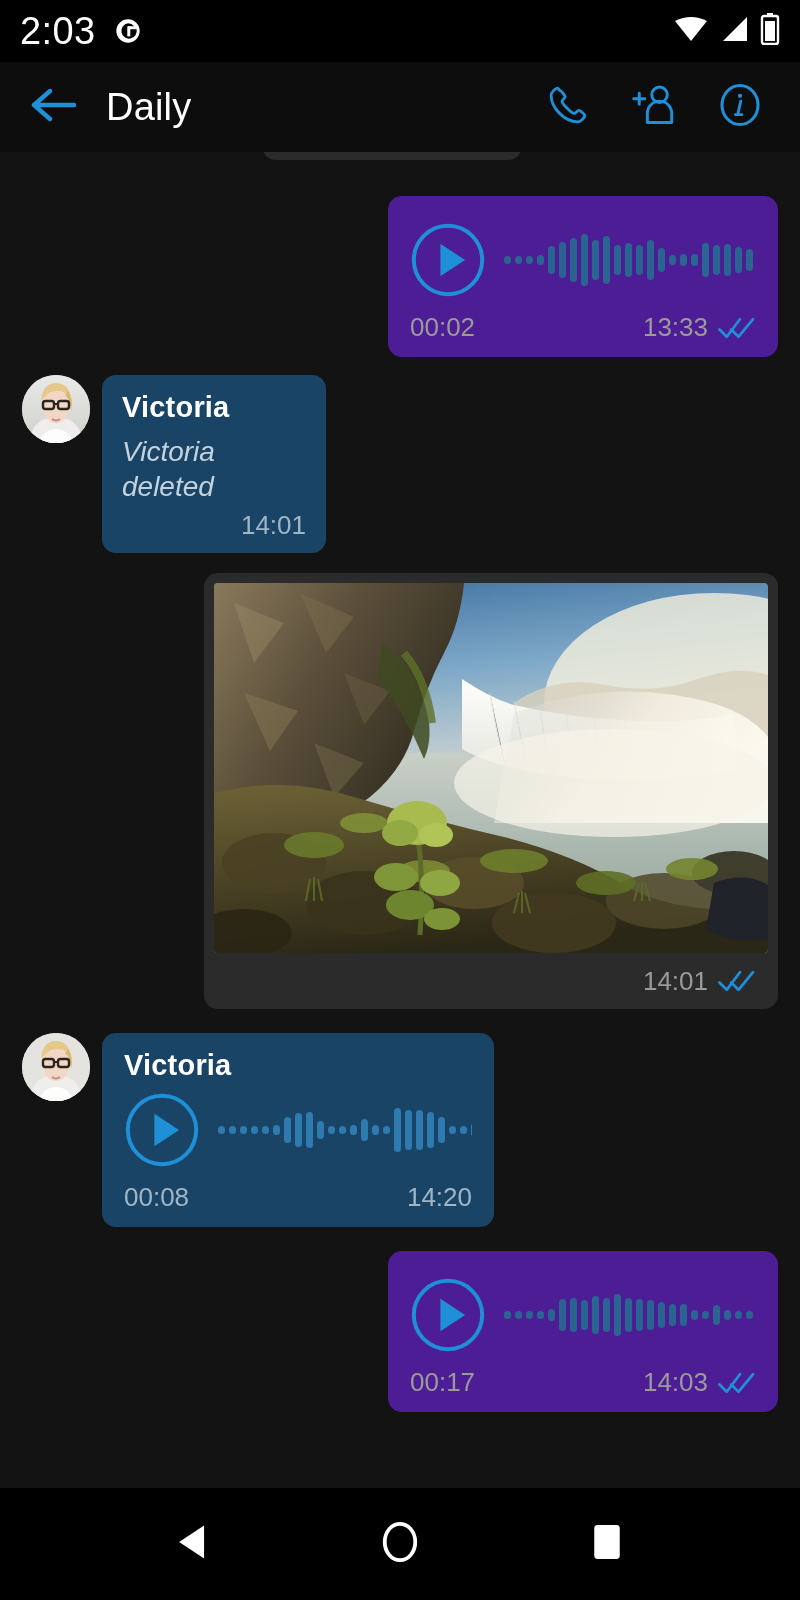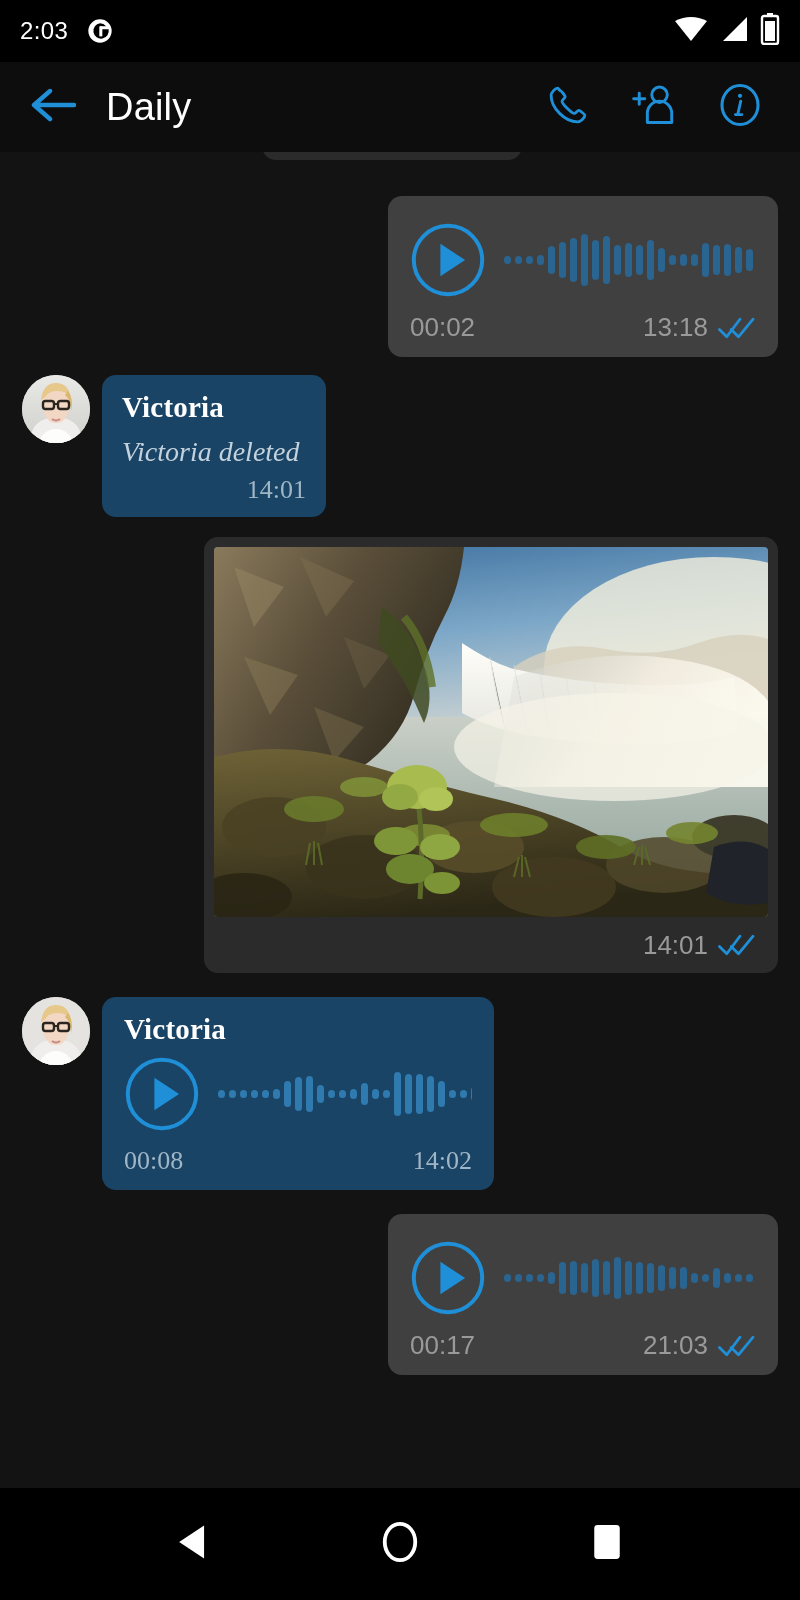--- a/index.html
+++ b/index.html
@@ -25,21 +25,21 @@
   .statusbar {
     height: 62px;
     background: #000;
     display: flex;
     align-items: center;
     padding: 0 20px;
     flex: 0 0 auto;
   }
   .sb-time {
     color: #fff;
-    font-size: 24px;
+    font-size: 38px;
     font-weight: 400;
     letter-spacing: .4px;
   }
   .sb-logo {
     margin-left: 18px;
     width: 28px; height: 28px;
     display: flex; align-items: center; justify-content: center;
   }
   .sb-spacer { flex: 1; }
   .sb-icons { display: flex; align-items: center; gap: 11px; }
@@ -83,38 +83,38 @@
   .clipped-bubble {
     position: absolute;
     left: 262px; top: -40px;
     width: 260px; height: 48px;
     background: #2b2b2b;
     border-radius: 0 0 14px 14px;
   }
 
   .row { display: flex; margin-bottom: 0; }
   .row.out { justify-content: flex-end; }
-  .row.in  { justify-content: flex-start; align-items: flex-start; font-family: Liberation Serif, serif; }
+  .row.in  { justify-content: flex-start; align-items: flex-start; }
 
   .avatar {
     width: 68px; height: 68px;
     border-radius: 50%;
     flex: 0 0 auto;
     margin-right: 12px;
     overflow: hidden;
     background: #d8d8d6;
     position: relative;
   }
   .avatar svg { display:block; width:100%; height:100%; }
 
   .bubble {
     border-radius: 14px;
     position: relative;
   }
-  .bubble.out { background: #404040; }
+  .bubble.out { background: #4c1d95; }
   .bubble.in  { background: #1a4465; }
 
   
   .voice {
     width: 390px;
     padding: 26px 22px 14px 22px;
   }
   .voice.in-voice { width: 392px; padding: 16px 22px 14px 22px; }
 
   .sender {
@@ -347,21 +347,21 @@
               <span style="height: 34px;"></span>
               <span style="height: 30px;"></span>
               <span style="height: 32px;"></span>
               <span style="height: 26px;"></span>
               <span style="height: 22px;"></span>
             </div>
         </div>
         <div class="meta">
           <span class="dur">00:02</span>
           <span class="sp"></span>
-          <span class="time">13:18</span>
+          <span class="time">13:33</span>
           <span class="ticks">
             <svg width="38" height="24" viewBox="0 0 26 16">
               <path d="M1 9 L6 14 L15 2" fill="none" stroke="#1f8fd8" stroke-width="1.9" stroke-linecap="round" stroke-linejoin="round"></path>
               <path d="M9 9 L14 14 L24 2" fill="none" stroke="#1f8fd8" stroke-width="1.9" stroke-linecap="round" stroke-linejoin="round"></path>
             </svg>
           </span>
         </div>
       </div>
     </div>
 
@@ -561,21 +561,21 @@
               <span style="height: 36px;"></span>
               <span style="height: 26px;"></span>
               <span style="height: 8px;"></span>
               <span style="height: 8px;"></span>
               <span style="height: 14px;"></span>
             </div>
         </div>
         <div class="meta">
           <span class="dur">00:08</span>
           <span class="sp"></span>
-          <span class="time">14:02</span>
+          <span class="time">14:20</span>
         </div>
       </div>
     </div>
 
     <div class="row out" style="margin-top:24px;">
       <div class="bubble out voice">
         <div class="voice-main">
           <div class="play-btn">
             <svg width="76" height="76" viewBox="0 0 40 40">
               <circle cx="20" cy="20" r="18" fill="none" stroke="#1f8fd8" stroke-width="2.1"></circle>
@@ -604,21 +604,21 @@
               <span style="height: 8px;"></span>
               <span style="height: 20px;"></span>
               <span style="height: 10px;"></span>
               <span style="height: 8px;"></span>
               <span style="height: 8px;"></span>
             </div>
         </div>
         <div class="meta">
           <span class="dur">00:17</span>
           <span class="sp"></span>
-          <span class="time">21:03</span>
+          <span class="time">14:03</span>
           <span class="ticks">
             <svg width="38" height="24" viewBox="0 0 26 16">
               <path d="M1 9 L6 14 L15 2" fill="none" stroke="#1f8fd8" stroke-width="1.9" stroke-linecap="round" stroke-linejoin="round"></path>
               <path d="M9 9 L14 14 L24 2" fill="none" stroke="#1f8fd8" stroke-width="1.9" stroke-linecap="round" stroke-linejoin="round"></path>
             </svg>
           </span>
         </div>
       </div>
     </div>
 

